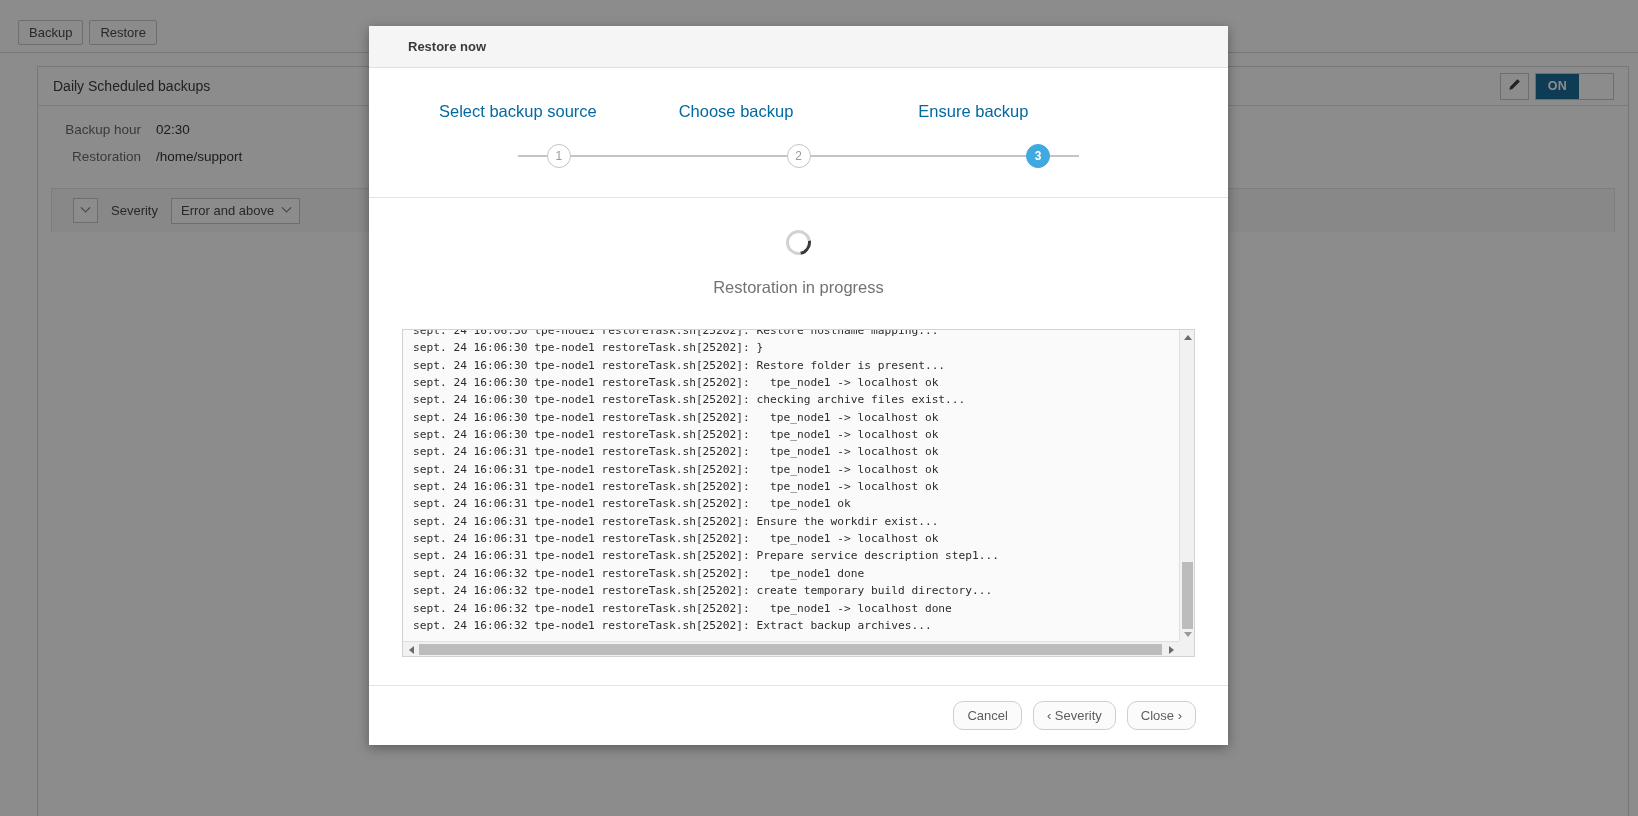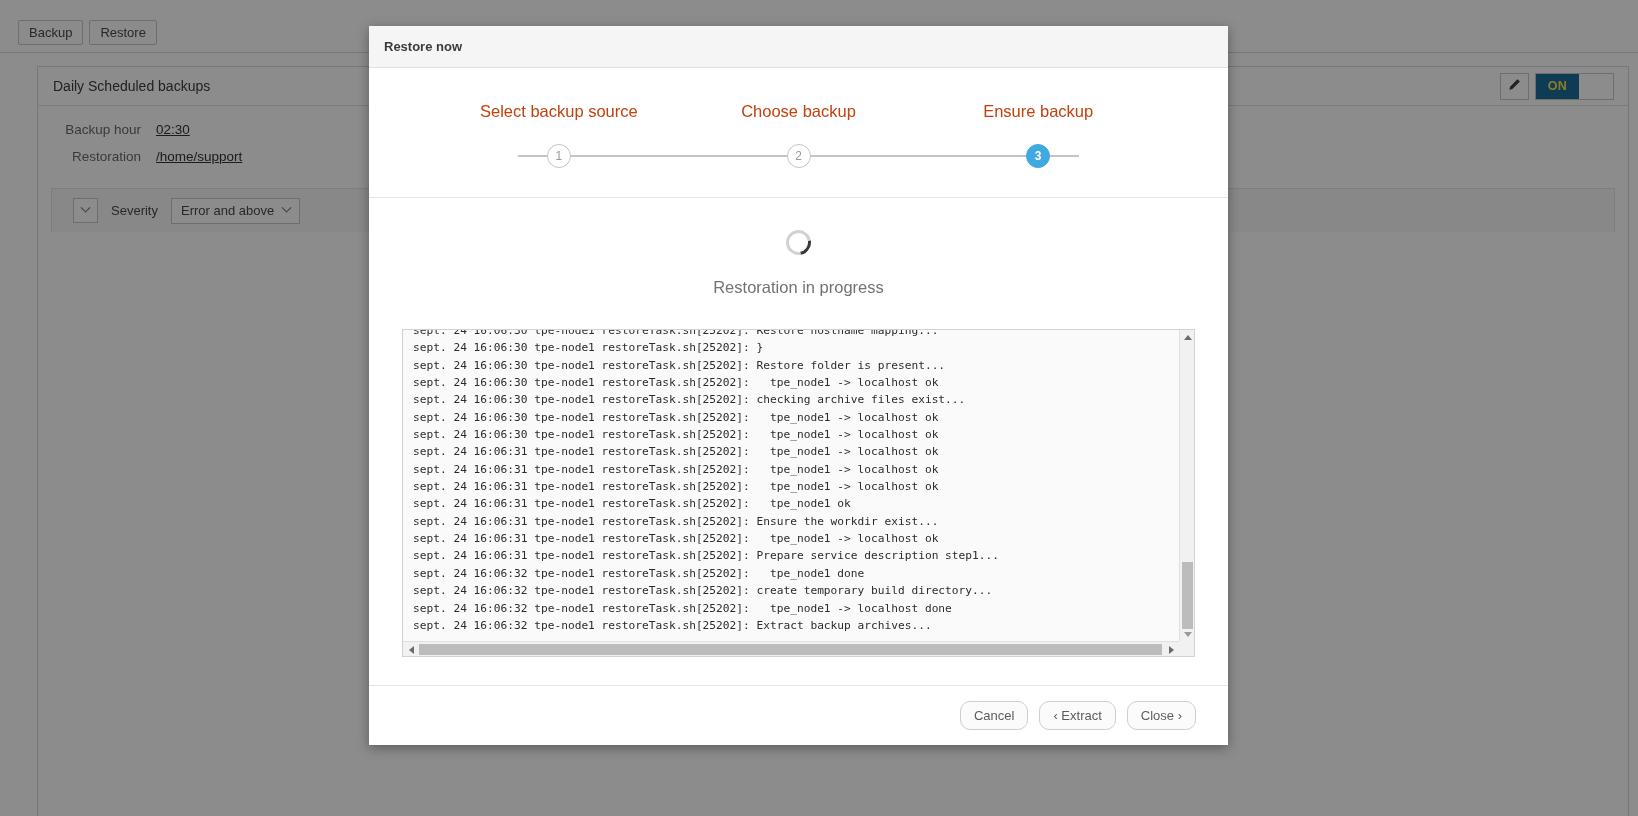--- a/index.html
+++ b/index.html
@@ -38,29 +38,29 @@
   .card-title { font-size: 14px; color: #3c3c3c; }
   .card-header-right { margin-left: auto; display: flex; align-items: center; gap: 6px; }
   .icon-btn {
     width: 29px; height: 27px; border: 1px solid #c9c9c9; background: #fff;
     display: flex; align-items: center; justify-content: center; cursor: pointer;
   }
   .toggle {
     display: flex; height: 27px; border: 1px solid #c9c9c9; cursor: pointer;
   }
   .toggle-on {
-    background: #1b6e9c; color: #fde047; font-size: 12.5px; font-weight: bold;
+    background: #1b6e9c; color: #ffffff; font-size: 12.5px; font-weight: bold;
     padding: 0 12px; display: flex; align-items: center; letter-spacing: .3px;
   }
   .toggle-off { width: 34px; background: #fff; }
 
   .card-body { padding: 16px 14px 0 14px; }
   .kv { display: flex; font-size: 13.5px; margin-bottom: 12px; padding-left: 13px; }
   .kv-key { color: #6a6a6a; width: 76px; text-align: right; }
-  .kv-val { color: #333; margin-left: 15px; text-decoration: underline; }
+  .kv-val { color: #333; margin-left: 15px; }
 
   .alert {
     margin: 8px 13px 0 13px; height: 42px;
     border: 1px solid #1d6b1d; background: #e7f3e7;
     display: flex; align-items: center; padding-left: 14px; gap: 13px;
   }
   .alert-text { font-size: 13.5px; color: #333; }
   .check-ring {
     width: 22px; height: 22px; border-radius: 50%;
     border: 2.2px solid #1a7a1a; position: relative;
@@ -98,25 +98,25 @@
   
   #modal {
     position: absolute; left: 369px; top: 26px; width: 859px; height: 719px;
     background: #fff; box-shadow: 0 3px 11px rgba(0,0,0,.35);
     display: flex; flex-direction: column;
   }
   .modal-header {
     height: 42px; background: #f5f5f5; border-bottom: 1px solid #e0e0e0;
     display: flex; align-items: center; padding-left: 15px;
   }
-  .modal-title { font-size: 13px; font-weight: bold; color: #3b3b3b; }
+  .modal-title { font-size: 13px; font-weight: bold; color: #3b3b3b; margin-left: 24px; }
 
   .stepper-wrap { padding: 34px 70px 0 70px; }
   .step-labels { display: flex; }
-  .step-labels > div { flex: 1; text-align: center; font-size: 16.5px; color: #c2410c; }
+  .step-labels > div { flex: 1; text-align: left; font-size: 16.5px; color: #0369a1; }
   .step-line-row {
     position: relative; height: 46px; margin-top: 12px;
     display: flex; align-items: center;
   }
   .track {
     position: absolute; left: 11%; right: 11%; top: 50%;
     height: 2px; background: #c4c4c4; transform: translateY(-1px);
   }
   .step-circles { position: relative; display: flex; width: 100%; }
   .step-circles > div { flex: 1; display: flex; justify-content: center; }
@@ -324,16 +324,16 @@
         <div class="arrow-right">
           <span class="tri-right"></span>
         </div>
       </div>
       <div class="corner"></div>
     </div>
   </div>
 
   <div class="modal-footer">
     <button class="foot-btn">Cancel</button>
-    <button class="foot-btn">‹ Extract</button>
+    <button class="foot-btn">‹ Severity</button>
     <button class="foot-btn">Close ›</button>
   </div>
 </div>
 
 </body></html>

